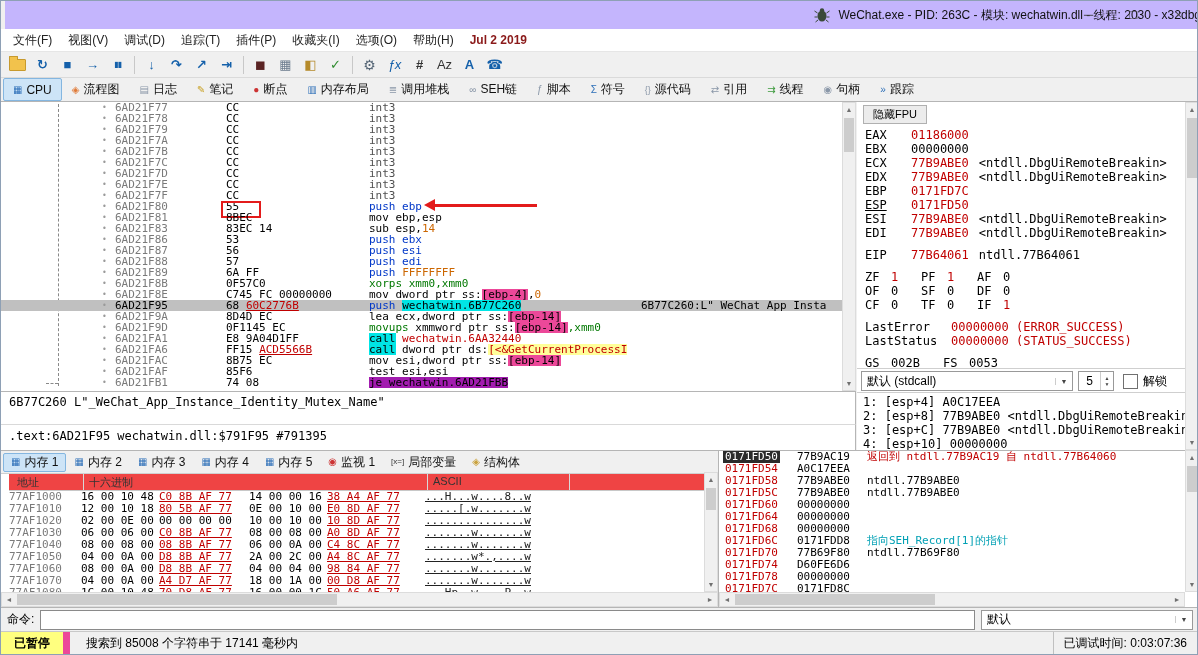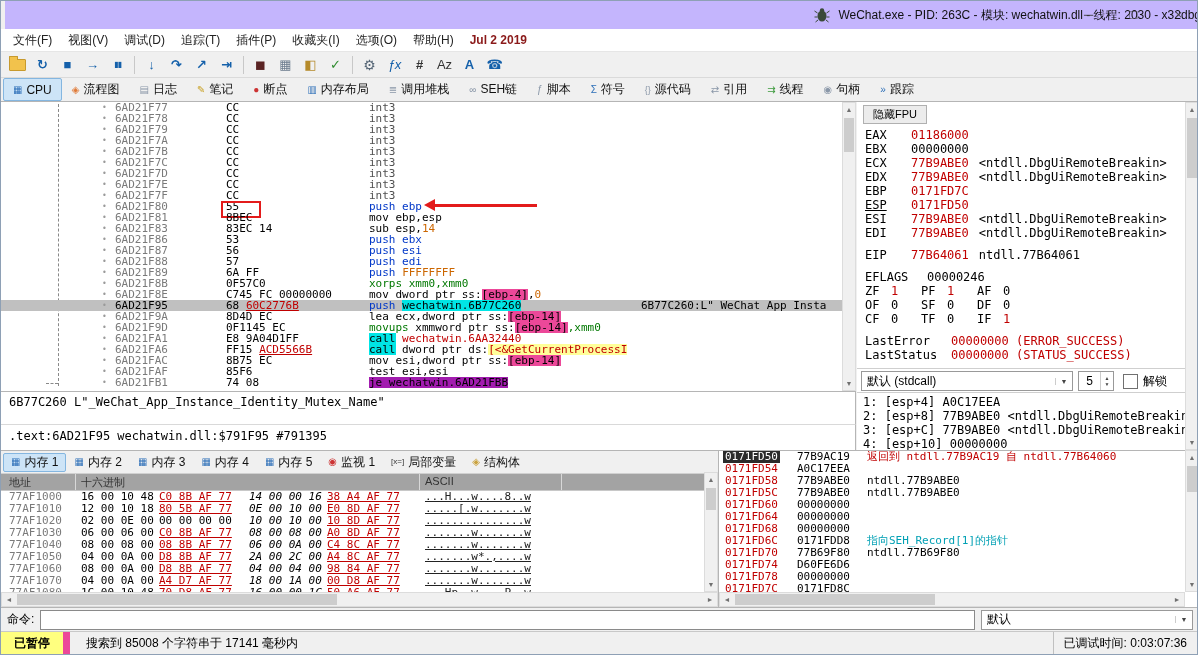--- a/index.html
+++ b/index.html
@@ -105,28 +105,28 @@
   
   #infobox{position:absolute;left:0;top:390px;width:855px;height:33px;background:#fff;border-top:1px solid #b5b5b5;border-right:1px solid #b5b5b5;box-sizing:border-box;font-family:"DejaVu Sans Mono",monospace;font-size:12px;}
   #infoline{padding:3px 0 0 8px;white-space:pre;}
   #addrline{position:absolute;left:0;top:423px;width:855px;height:26px;background:#fff;border-top:1px solid #d9d9d9;border-right:1px solid #b5b5b5;box-sizing:border-box;font-family:"DejaVu Sans Mono",monospace;font-size:12px;}
   #addrline div{padding:4px 0 0 8px;white-space:pre;}
 
   
   #dumppanel{position:absolute;left:0;top:449px;width:718px;height:157px;background:#fff;border-top:1px solid #b5b5b5;border-right:1px solid #b5b5b5;box-sizing:border-box;}
   #dumptabs{height:22px;background:#f0f0f0;border-bottom:1px solid #d0d0d0;display:flex;align-items:center;padding-left:2px;}
   #dumptabs .tab{height:15px;padding:1px 7px;}
-  #dumphdr{position:relative;height:16px;background:#a3a3a3;border-bottom:1px solid #c8c8c8;font-size:11px;color:#333;}
+  #dumphdr{position:relative;height:16px;background:#ef4444;border-bottom:1px solid #c8c8c8;font-size:11px;color:#333;margin-left:8px;}
   #dumphdr span{position:absolute;top:1px;}
   .hsep{position:absolute;top:0;height:16px;width:1px;background:#d8d8d8;}
   #dumprows{position:relative;height:104px;overflow:hidden;font-family:"DejaVu Sans Mono",monospace;font-size:11px;}
   .mr{position:relative;height:12px;line-height:12px;white-space:pre;}
   .mr span{position:absolute;top:0;}
   .ma{left:8px;color:#7a7a7a;}
-  .mg1{left:80px;}.mg2{left:158px;}.mg3{left:248px;font-style:italic;}.mg4{left:326px;}
+  .mg1{left:80px;}.mg2{left:158px;}.mg3{left:248px;}.mg4{left:326px;}
   .masc{left:424px;color:#222;text-decoration:underline;}
   .mred{color:#c00000;text-decoration:underline;}
 
   #stackpanel{position:absolute;left:718px;top:449px;width:480px;height:157px;background:#fff;border-top:1px solid #b5b5b5;box-sizing:border-box;overflow:hidden;font-family:"DejaVu Sans Mono",monospace;font-size:11px;}
   .sr{position:relative;height:12px;line-height:12px;white-space:pre;}
   .sr span{position:absolute;top:0;}
   .sa{left:6px;color:#c00000;}
   .sa.csp{background:#2b2b2b;color:#fff;padding:0 2px;left:4px;}
   .sv{left:78px;color:#000;}
   .sc{left:148px;color:#000;}
@@ -356,21 +356,20 @@
     <div class="rrow"><span class="rn">EBX</span><span class="rv">00000000</span><span class="rx"></span></div>
     <div class="rrow"><span class="rn">ECX</span><span class="rv red">77B9ABE0</span><span class="rx">&lt;ntdll.DbgUiRemoteBreakin&gt;</span></div>
     <div class="rrow"><span class="rn">EDX</span><span class="rv red">77B9ABE0</span><span class="rx">&lt;ntdll.DbgUiRemoteBreakin&gt;</span></div>
     <div class="rrow"><span class="rn">EBP</span><span class="rv red">0171FD7C</span><span class="rx"></span></div>
     <div class="rrow"><span class="rn ul">ESP</span><span class="rv red">0171FD50</span><span class="rx"></span></div>
     <div class="rrow"><span class="rn">ESI</span><span class="rv red">77B9ABE0</span><span class="rx">&lt;ntdll.DbgUiRemoteBreakin&gt;</span></div>
     <div class="rrow"><span class="rn">EDI</span><span class="rv red">77B9ABE0</span><span class="rx">&lt;ntdll.DbgUiRemoteBreakin&gt;</span></div>
     <div class="rgap"></div>
     <div class="rrow"><span class="rn">EIP</span><span class="rv red">77B64061</span><span class="rx">ntdll.77B64061</span></div>
     <div class="rgap"></div>
-    <div class="rrow"><span class="rn rn-w">EFLAGS</span><span class="rv">00000246</span></div>
     <div class="rrow"><span class="fn">ZF</span><span class="fv red">1</span><span class="fn">PF</span><span class="fv red">1</span><span class="fn">AF</span><span class="fv">0</span></div>
     <div class="rrow"><span class="fn">OF</span><span class="fv">0</span><span class="fn">SF</span><span class="fv">0</span><span class="fn">DF</span><span class="fv">0</span></div>
     <div class="rrow"><span class="fn">CF</span><span class="fv">0</span><span class="fn">TF</span><span class="fv">0</span><span class="fn">IF</span><span class="fv red">1</span></div>
     <div class="rgap"></div>
     <div class="rrow"><span class="rn rn-w2">LastError</span><span class="rv red">00000000 (ERROR_SUCCESS)</span></div>
     <div class="rrow"><span class="rn rn-w2">LastStatus</span><span class="rv red">00000000 (STATUS_SUCCESS)</span></div>
     <div class="rgap"></div>
     <div class="rrow"><span class="fn">GS</span><span class="fv" style="width:52px">002B</span><span class="fn">FS</span><span class="fv">0053</span></div>
   </div>
 

